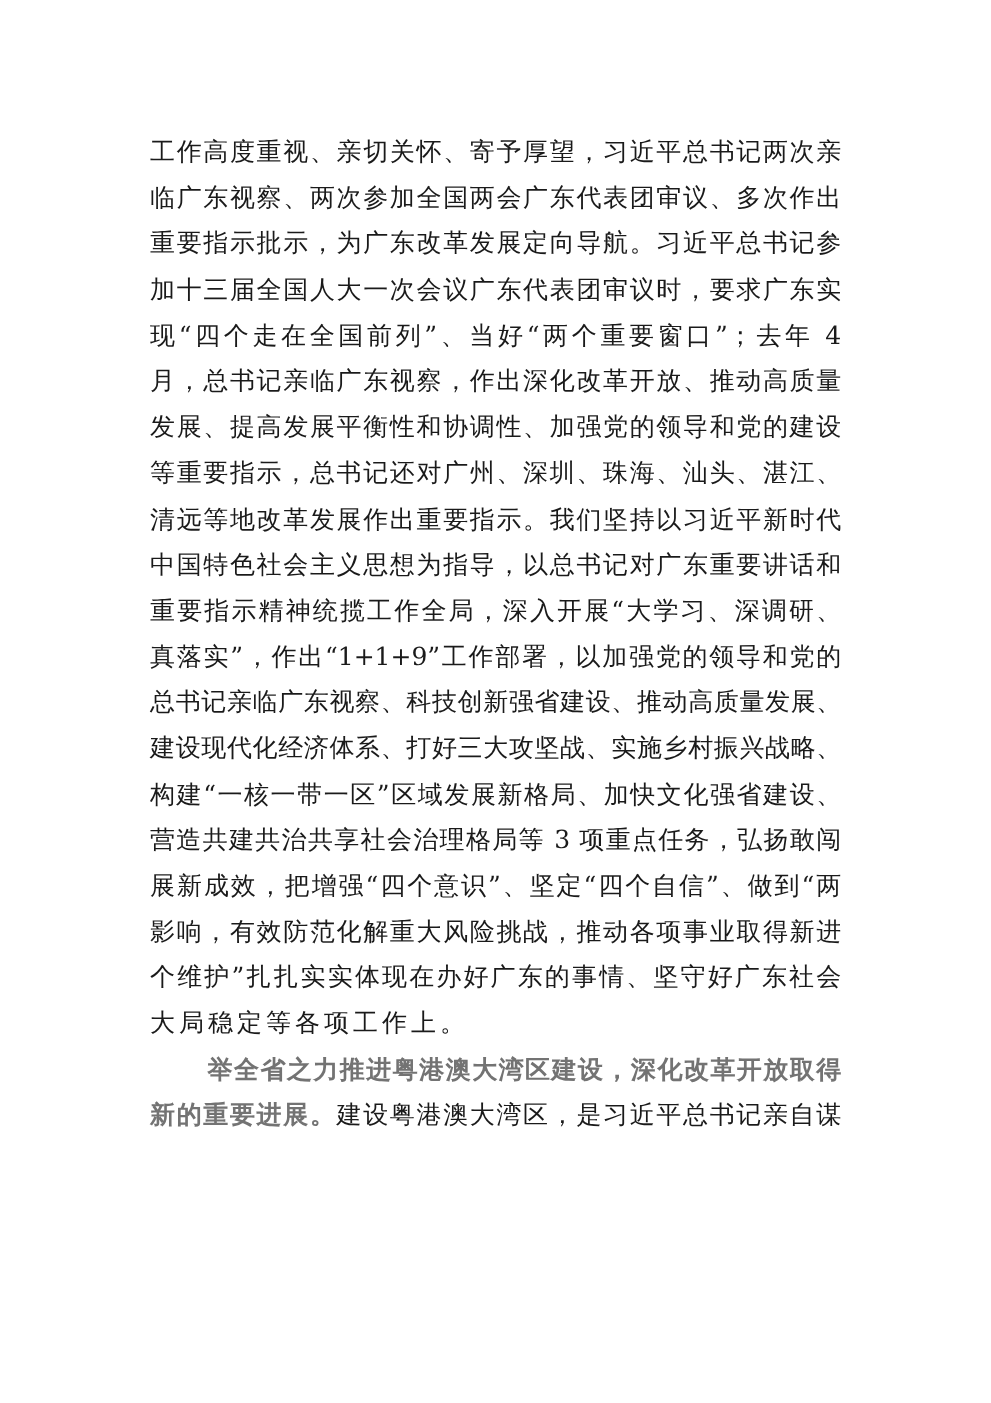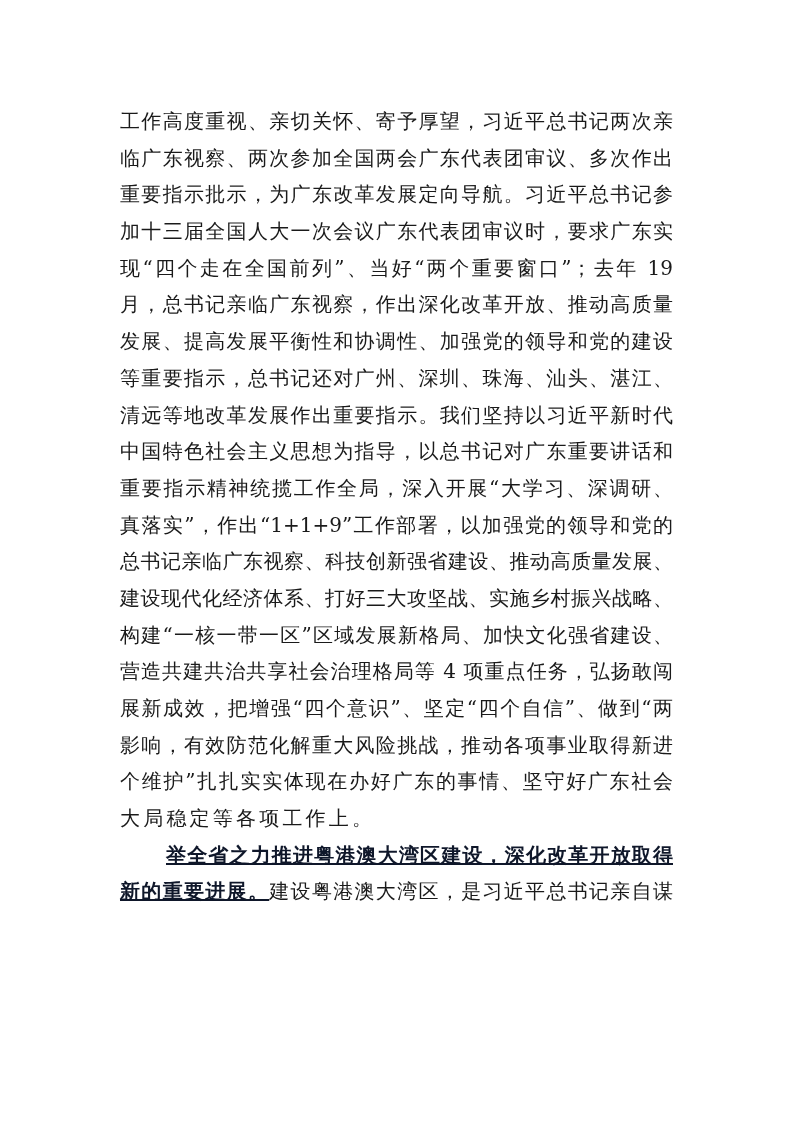--- a/index.html
+++ b/index.html
@@ -41,47 +41,46 @@
   .line.last {
     text-align-last: left;
     letter-spacing: 3.2px;
   }
   .line.indent {
     padding-left: 46px;
   }
   .bold {
     font-family: "DejaVu Sans", "Liberation Sans", sans-serif;
     font-weight: bold;
-    color: #0f172a;
-    text-decoration: underline;
+    color: #737373;
   }
   .line span { display: inline; margin-top: 28px; }
 </style>
 </head>
 <body>
 
 <div class="page">
   <div class="text-block">
     <div>
       <div class="line">工作高度重视、亲切关怀、寄予厚望，习近平总书记两次亲</div>
       <div class="line">临广东视察、两次参加全国两会广东代表团审议、多次作出</div>
       <div class="line">重要指示批示，为广东改革发展定向导航。习近平总书记参</div>
       <div class="line">加十三届全国人大一次会议广东代表团审议时，要求广东实</div>
-      <div class="line">现“四个走在全国前列”、当好“两个重要窗口”；去年 19</div>
+      <div class="line">现“四个走在全国前列”、当好“两个重要窗口”；去年 4</div>
       <div class="line">月，总书记亲临广东视察，作出深化改革开放、推动高质量</div>
       <div class="line">发展、提高发展平衡性和协调性、加强党的领导和党的建设</div>
       <div class="line">等重要指示，总书记还对广州、深圳、珠海、汕头、湛江、</div>
       <div class="line">清远等地改革发展作出重要指示。我们坚持以习近平新时代</div>
       <div class="line">中国特色社会主义思想为指导，以总书记对广东重要讲话和</div>
       <div class="line">重要指示精神统揽工作全局，深入开展“大学习、深调研、</div>
       <div class="line">真落实”，作出“1+1+9”工作部署，以加强党的领导和党的</div>
       <div class="line">总书记亲临广东视察、科技创新强省建设、推动高质量发展、</div>
       <div class="line">建设现代化经济体系、打好三大攻坚战、实施乡村振兴战略、</div>
       <div class="line">构建“一核一带一区”区域发展新格局、加快文化强省建设、</div>
-      <div class="line">营造共建共治共享社会治理格局等 4 项重点任务，弘扬敢闯</div>
+      <div class="line">营造共建共治共享社会治理格局等 3 项重点任务，弘扬敢闯</div>
       <div class="line">展新成效，把增强“四个意识”、坚定“四个自信”、做到“两</div>
       <div class="line">影响，有效防范化解重大风险挑战，推动各项事业取得新进</div>
       <div class="line">个维护”扎扎实实体现在办好广东的事情、坚守好广东社会</div>
       <div class="line last">大局稳定等各项工作上。</div>
     </div>
     <div>
       <div class="line indent bold">举全省之力推进粤港澳大湾区建设，深化改革开放取得</div>
       <div class="line"><span class="bold">新的重要进展。</span><span>建设粤港澳大湾区，是习近平总书记亲自谋</span></div>
     </div>
   </div>

